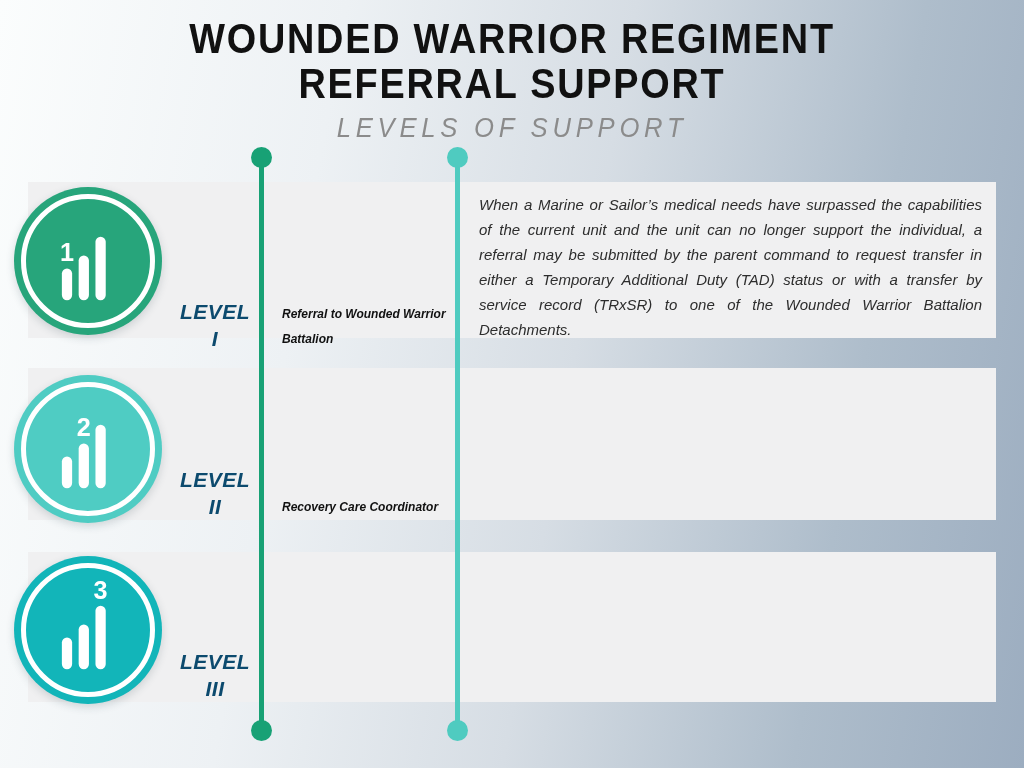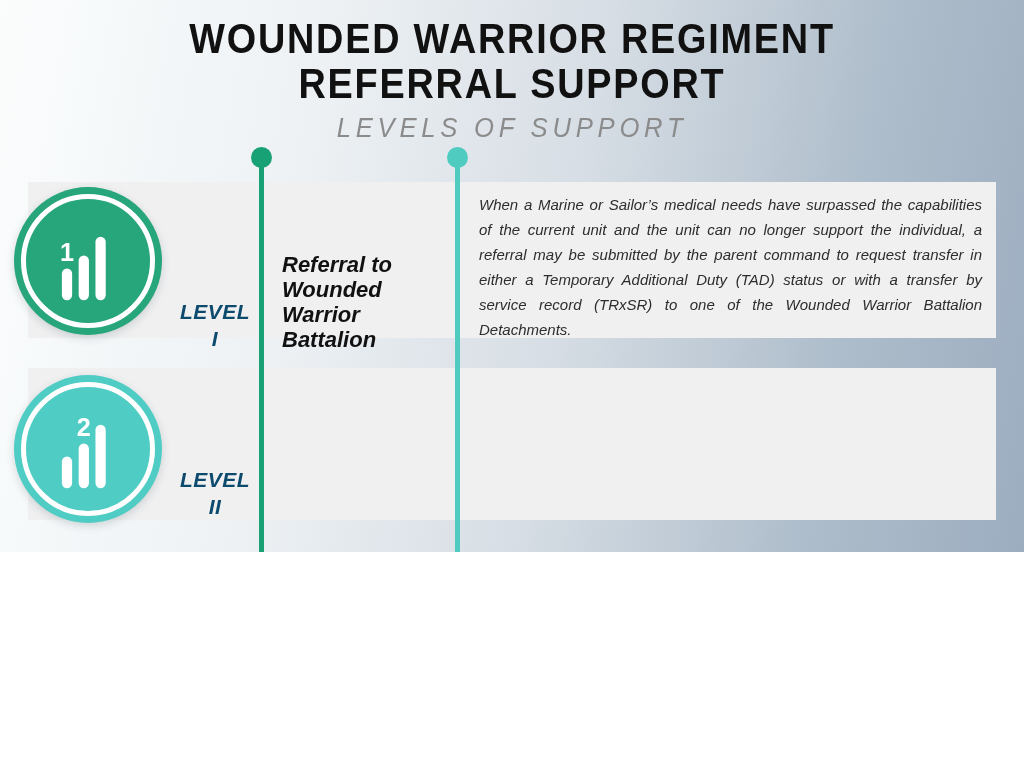--- a/index.html
+++ b/index.html
@@ -1,21 +1,21 @@
 <!DOCTYPE html>
 <html><head>
 <meta charset="utf-8">
 <style>
   * { margin: 0; padding: 0; box-sizing: border-box; }
   html, body { width: 1024px; height: 768px; }
   body { font-family: "Liberation Sans", "DejaVu Sans", sans-serif; }
 
   .stage {
     position: relative;
-    width: 1024px; height: 552px;
+    width: 1024px; height: 768px;
     overflow: hidden;
     background: linear-gradient(100deg, #fbfdfd 0%, #edf1f4 30%, #d6dde4 55%, #aebdcb 80%, #9cadc0 100%);
   }
 
   
   .header { position: absolute; top: 16px; left: 0; right: 0; text-align: center; }
   .title-line {
     font-size: 43px; font-weight: 700; color: #111;
     letter-spacing: 2px; line-height: 45px;
     transform: scaleX(0.88); transform-origin: 50% 50%;
@@ -51,21 +51,21 @@
   .row-3 { top: 552px; height: 150px; }
 
   .cell { display: flex; flex-direction: column; justify-content: flex-end; font-style: italic; }
 
   .level-label {
     text-align: center; font-weight: 700; color: #0c4a6e;
     font-size: 21px; line-height: 27px; letter-spacing: 0.5px; margin-top: 35px;
   }
   .row-title {
     font-weight: 700; color: #111;
-    font-size: 22px; line-height: 25px;
+    font-size: 12px; line-height: 25px;
   }
   .row-desc {
     padding: 10px 14px 10px 16px;
     font-size: 15px; line-height: 25px; color: #2d2d2d;
     text-align: justify;
   }
 
   
   .circle {
     position: absolute; left: 14px; width: 148px; height: 148px;
@@ -117,20 +117,23 @@
 
   <div class="row row-2" style="background-color: rgb(240, 240, 241);">
     <div class="cell"></div>
     <div class="cell">
       <div class="level-label">
         <div>LEVEL</div>
         <div>II</div>
       </div>
     </div>
     <div class="cell"></div>
+    <div class="cell">
+      <div class="row-title">Recovery Care Coordinator</div>
+    </div>
     <div class="cell"></div>
   </div>
 
   <div class="row row-3" style="background-color: rgb(240, 240, 241);">
     <div class="cell"></div>
     <div class="cell">
       <div class="level-label">
         <div>LEVEL</div>
         <div>III</div>
       </div>

